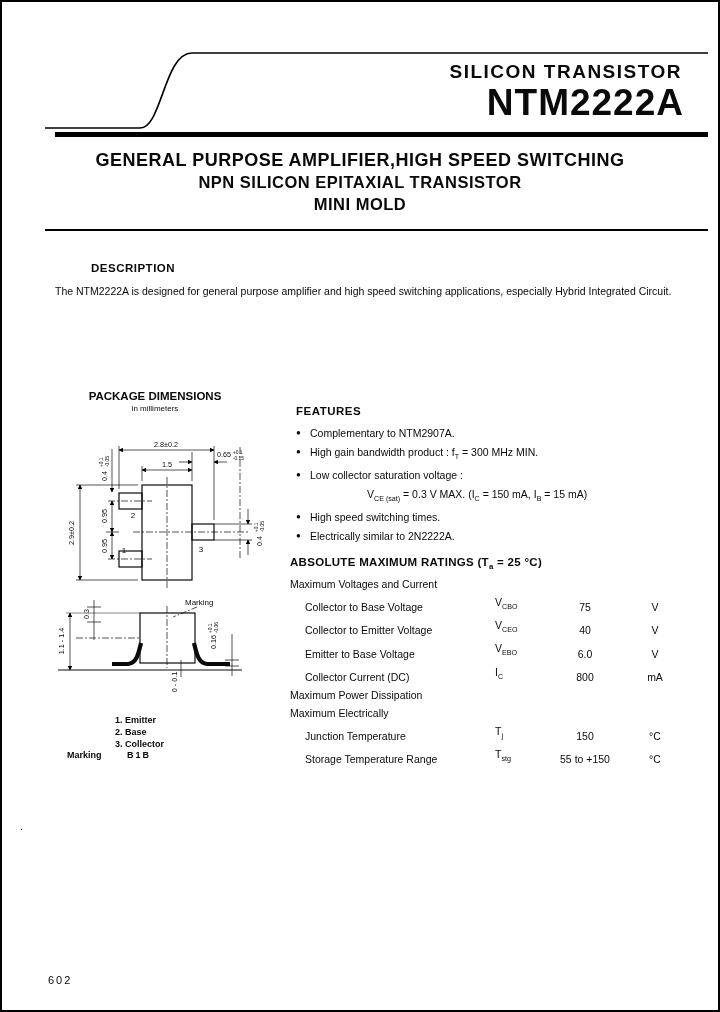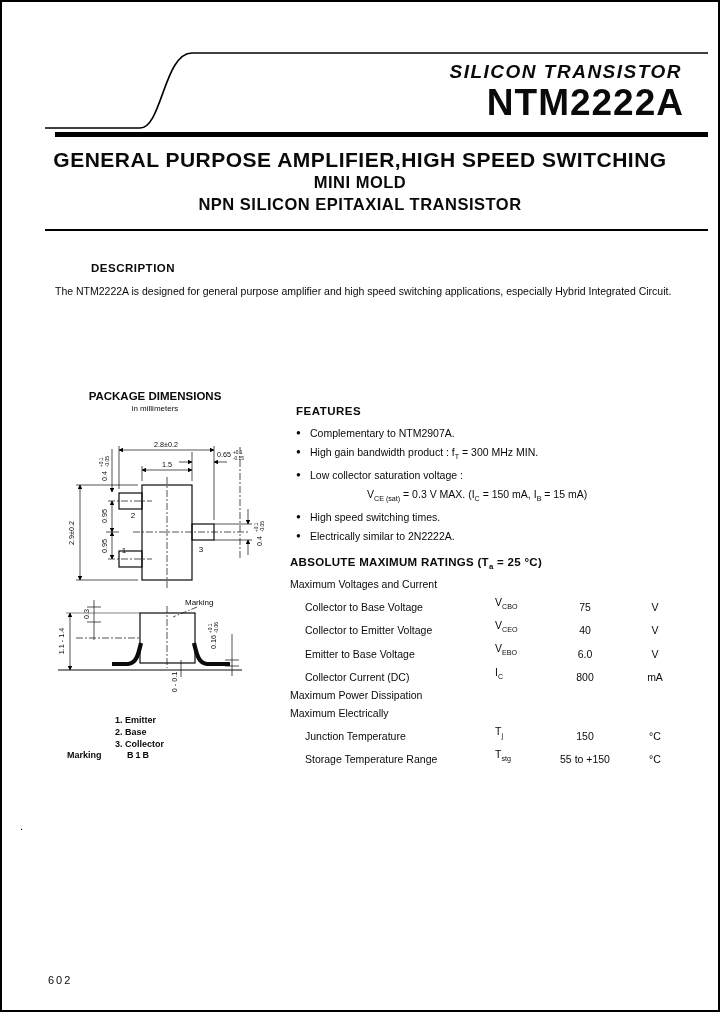--- a/index.html
+++ b/index.html
@@ -3,27 +3,27 @@
 <meta charset="utf-8">
 <style>
   html,body{margin:0;padding:0;}
   body{
     width:720px;height:1012px;position:relative;background:#fff;
     font-family:"Liberation Sans",sans-serif;color:#0a0a0a;overflow:hidden;
   }
   .frame{position:absolute;inset:0;border:2px solid #000;pointer-events:none;z-index:50;}
   .abs{position:absolute;}
   
-  .brand{right:38px;top:61px;font-size:19px;font-weight:bold;letter-spacing:1.5px;font-style:italic;}
+  .brand{right:38px;top:61px;font-size:19px;font-weight:bold;letter-spacing:1.5px;}
   .part{right:36px;top:82px;font-size:37px;font-weight:bold;letter-spacing:1px;}
   .rule-thick{left:55px;width:653px;top:132px;height:5px;background:#000;}
   .rule-mid{left:45px;width:663px;top:229px;height:2px;background:#000;}
   
   .title-block{left:0;right:0;top:149px;text-align:center;font-weight:bold;}
-  .title-block .t1{font-size:21px;line-height:22px;letter-spacing:0.5px;}
+  .title-block .t1{font-size:18px;line-height:22px;letter-spacing:0.5px;}
   .title-block .t2{font-size:16.5px;line-height:22px;letter-spacing:0.5px;}
   
   .desc-h{left:55px;top:262px;font-size:11.5px;font-weight:bold;letter-spacing:0.5px;margin-left:36px;}
   .desc-b{left:55px;top:281px;width:650px;font-size:10.5px;line-height:20px;}
   
   .pkg-h{left:55px;top:390px;width:200px;text-align:center;font-size:11.5px;font-weight:bold;}
   .pkg-sub{left:55px;top:404px;width:200px;text-align:center;font-size:8px;}
   .pkg-svg{left:45px;top:428px;}
   .legend{left:115px;top:714px;font-size:9px;font-weight:bold;line-height:12px;}
   .mark-lab{left:67px;top:750px;font-size:9px;font-weight:bold;}
@@ -63,22 +63,22 @@
 
 <svg class="abs" style="left:40px;top:40px;" width="672" height="100" viewBox="0 0 672 100">
   <path d="M 5 88 L 100 88 C 122 88 124 13 152 13 L 668 13" fill="none" stroke="#000" stroke-width="1.6"></path>
 </svg>
 <div class="abs brand">SILICON TRANSISTOR</div>
 <div class="abs part">NTM2222A</div>
 <div class="abs rule-thick"></div>
 
 <div class="abs title-block">
   <div class="t1">GENERAL PURPOSE AMPLIFIER,HIGH SPEED SWITCHING</div>
+  <div class="t2">NPN SILICON EPITAXIAL TRANSISTOR</div>
   <div class="t2">MINI MOLD</div>
-  <div class="t2">NPN SILICON EPITAXIAL TRANSISTOR</div>
 </div>
 <div class="abs rule-mid"></div>
 
 <div class="abs desc-h">DESCRIPTION</div>
 <div class="abs desc-b">The NTM2222A is designed for general purpose amplifier and high speed switching applications, especially Hybrid Integrated Circuit.</div>
 
 <div class="abs pkg-h">PACKAGE DIMENSIONS</div>
 <div class="abs pkg-sub">in millimeters</div>
 
 <svg class="abs pkg-svg" width="250" height="292" viewBox="45 428 250 292">

